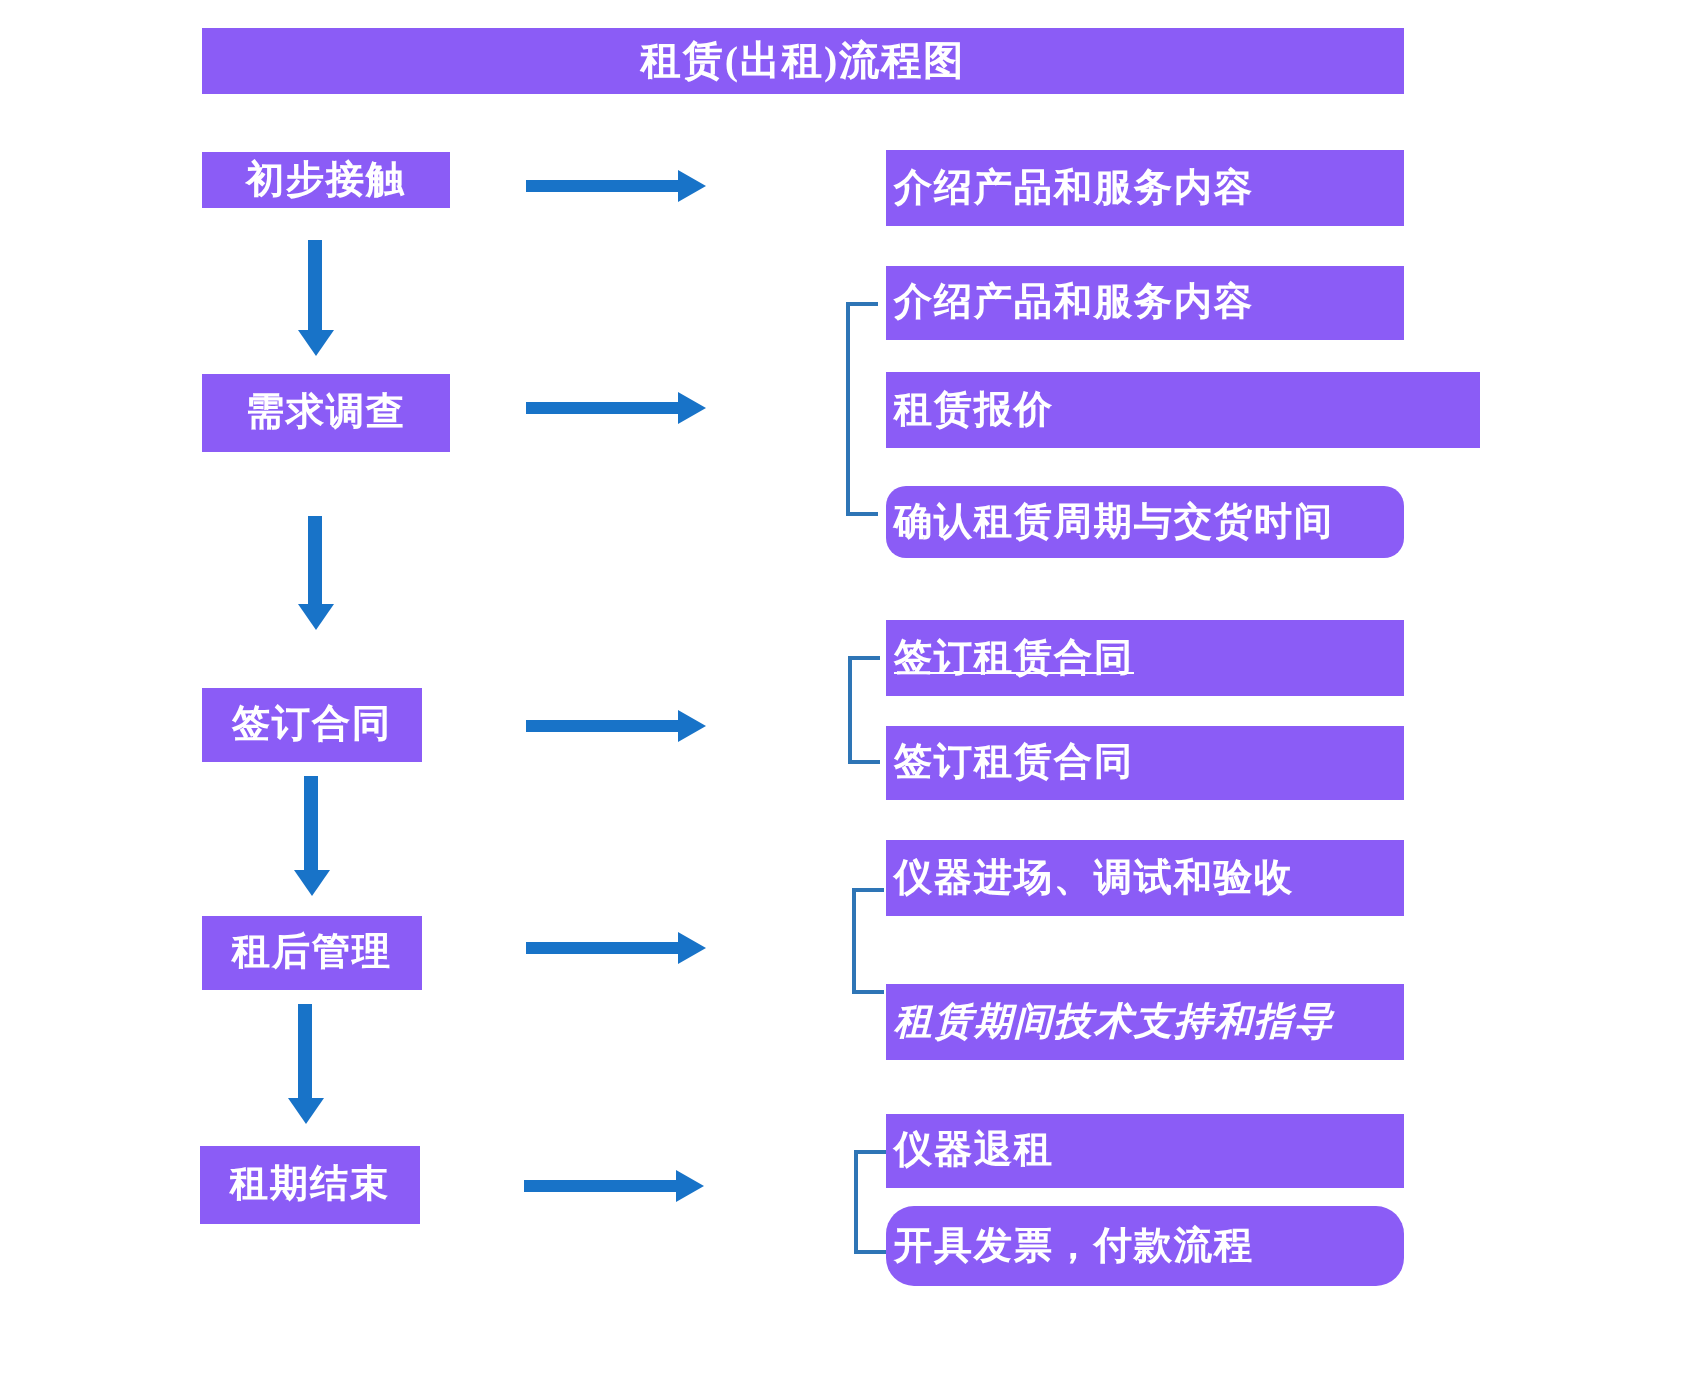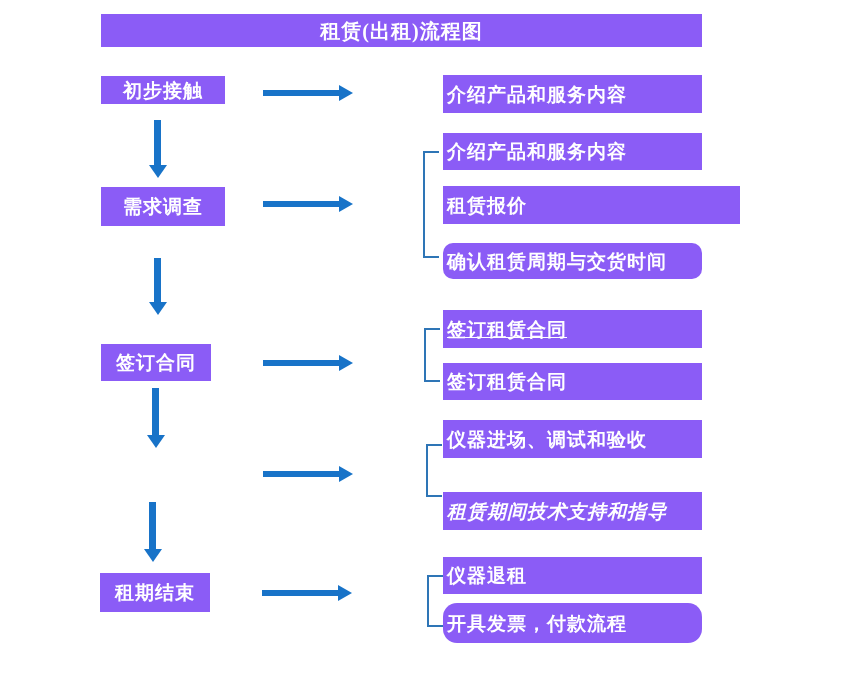--- a/index.html
+++ b/index.html
@@ -77,20 +77,21 @@
 </head>
 <body>
 
 <div class="canvas">
 
   <div class="bluebox titlebar" style="left:101px; top:14px; width:601px; height:33px;">租赁(出租)流程图</div>
 
   <div class="bluebox step" style="left:101px; top:76px; width:124px; height:28px;">初步接触</div>
   <div class="bluebox step" style="left:101px; top:187px; width:124px; height:39px;">需求调查</div>
   <div class="bluebox step" style="left:101px; top:344px; width:110px; height:37px;text-align:center;">签订合同</div>
+  <div class="bluebox step" style="left:101px; top:458px; width:110px; height:37px;">租后管理</div>
   <div class="bluebox step" style="left:100px; top:573px; width:110px; height:39px;">租期结束</div>
 
   <div class="v-arrow" style="left:154px; top:120px; height:45px;"></div>
   <div class="v-arrow" style="left:154px; top:258px; height:44px;"></div>
   <div class="v-arrow" style="left:152px; top:388px; height:47px;"></div>
   <div class="v-arrow" style="left:149px; top:502px; height:47px;"></div>
 
   <div class="h-arrow" style="left:263px; top:90px; width:76px;"></div>
   <div class="h-arrow" style="left:263px; top:201px; width:76px;"></div>
   <div class="h-arrow" style="left:263px; top:360px; width:76px;"></div>

